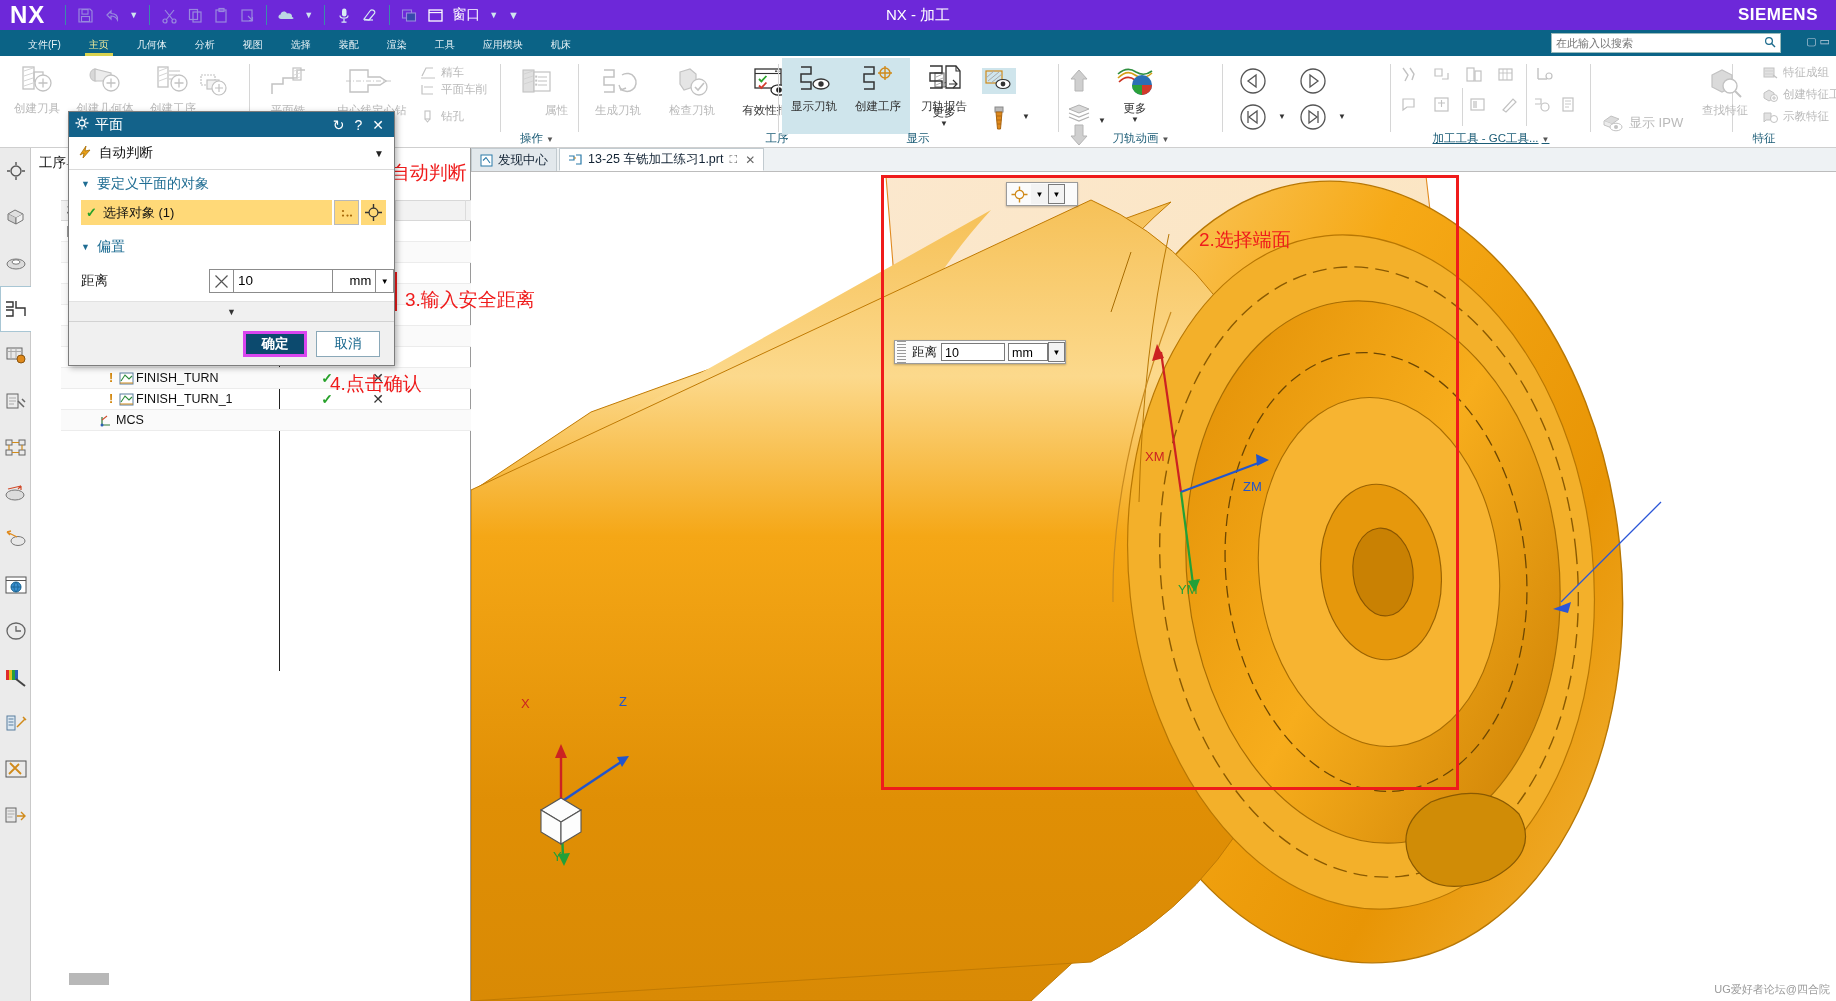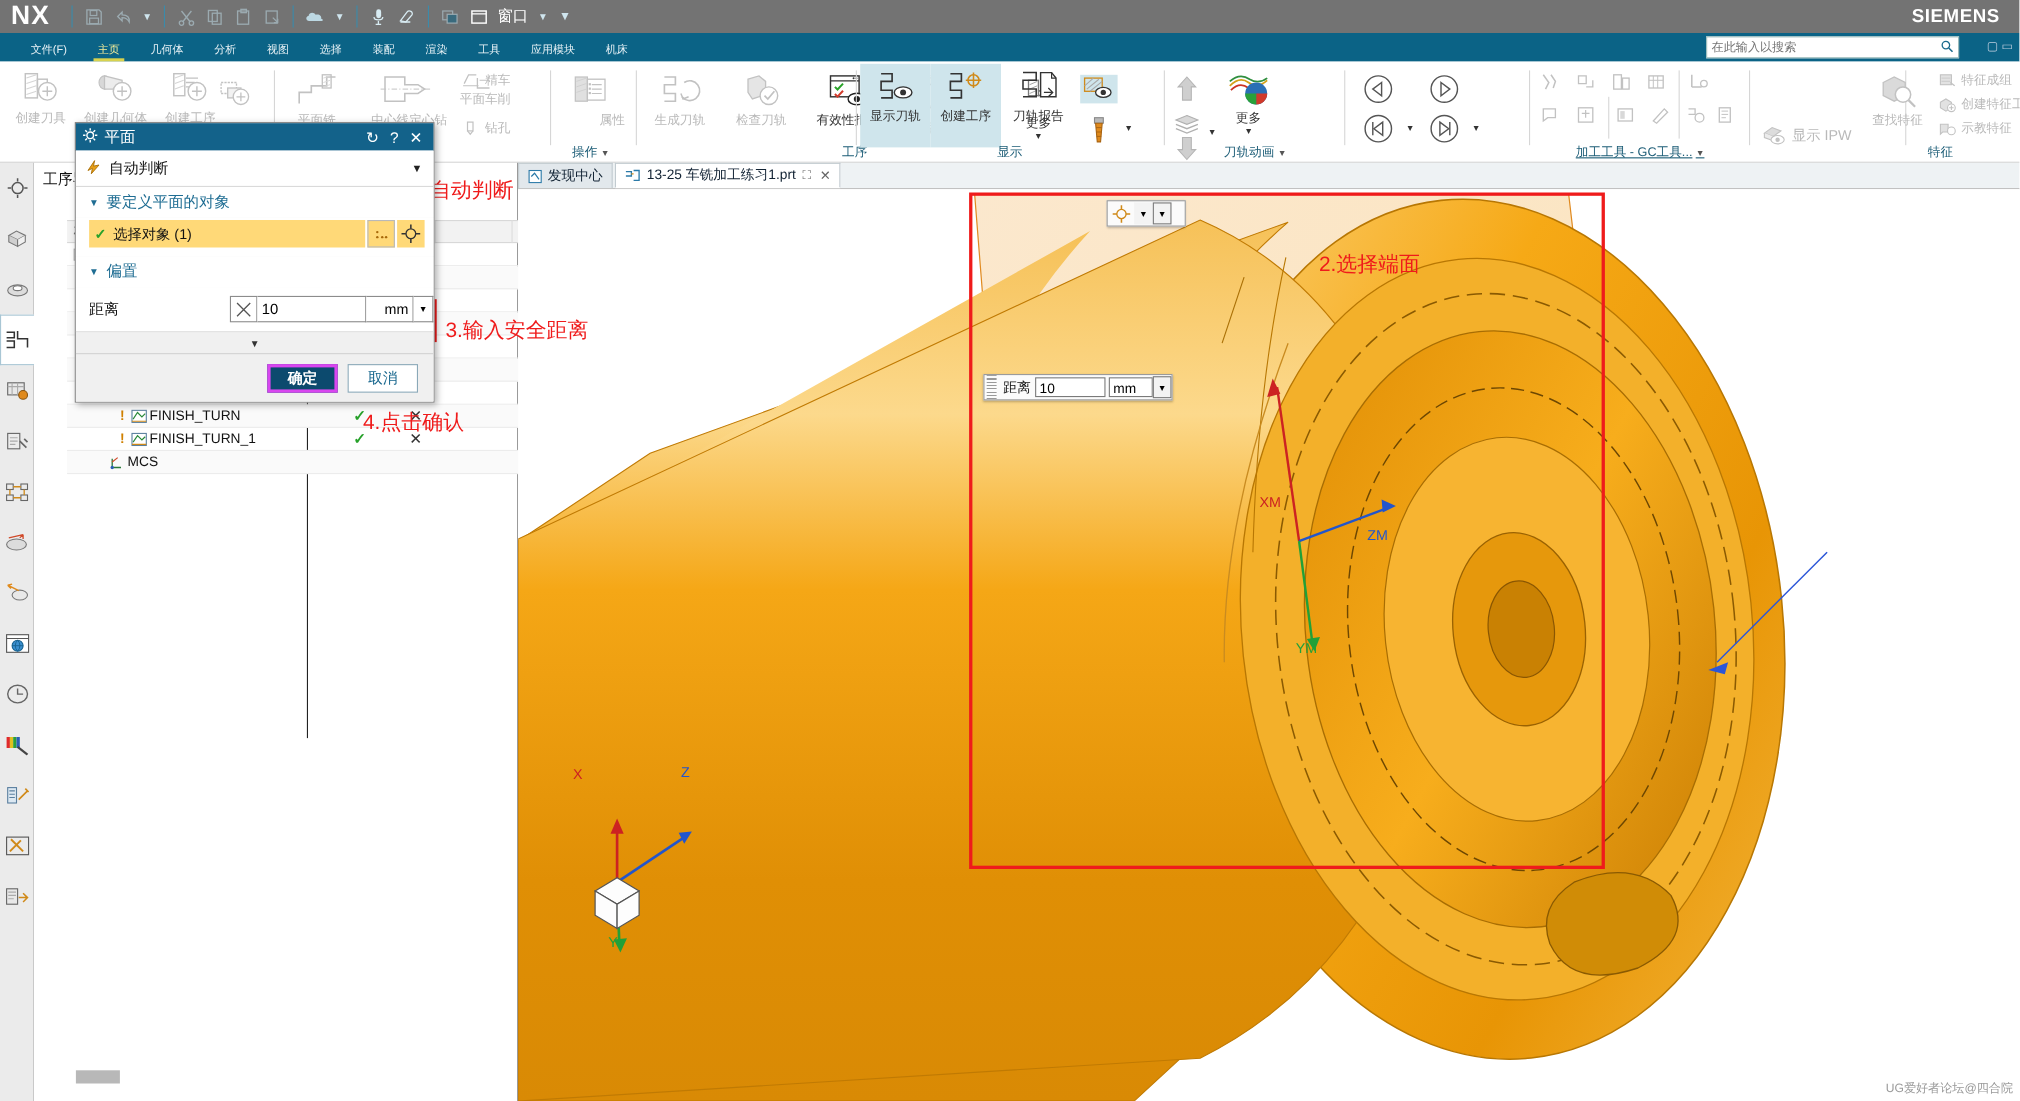--- a/index.html
+++ b/index.html
@@ -2,21 +2,21 @@
 <html><head>
 <meta charset="utf-8">
 <style>
   * { box-sizing: border-box; margin:0; padding:0; }
   html,body { width:1836px; height:1001px; overflow:hidden;
     font-family:"Liberation Sans", sans-serif; font-size:13px; background:#fff; }
   #app { position:relative; width:1836px; height:1001px; }
 
   
   .qbar { position:absolute; left:0; top:0; width:1836px; height:30px;
-    background:#737373; display:flex; align-items:center; color:#cfe5ee; }
+    background:#6d28d9; display:flex; align-items:center; color:#cfe5ee; }
   .nxlogo { font-weight:bold; font-size:24px; color:#fff; letter-spacing:1px;
     padding:0 14px 0 10px; font-family:"Liberation Sans",sans-serif; }
   .qsep { width:1px; height:20px; background:#3a8bab; margin:0 6px; }
   .qicon { width:26px; height:24px; display:flex; align-items:center; justify-content:center;
     opacity:.55; }
   .qicon svg { display:block; }
   .qicon.on { opacity:1; }
   .qtext { color:#fff; font-size:14px; padding:0 4px; }
   .qcaret { font-size:9px; color:#cfe5ee; padding:0 5px; }
   .qtitle { position:absolute; left:0; right:0; text-align:center; color:#fff;
@@ -241,20 +241,21 @@
     </div>
     <div class="qicon on">
       <svg width="17" height="15" viewBox="0 0 17 15">
           <rect x="2" y="2" width="13" height="11" fill="none" stroke="#fff" stroke-width="1.3"></rect>
           <path d="M2 4.6 L15 4.6" stroke="#fff" stroke-width="1.1"></path>
         </svg>
     </div>
     <div class="qtext">窗口</div>
     <div class="qcaret">▼</div>
     <div class="qcaret" style="font-size:11px;">▼</div>
+    <div class="qtitle">NX - 加工</div>
     <div class="siemens">SIEMENS</div>
   </div>
 
   <div class="tabs">
     <div class="tab">文件(F)</div>
     <div class="tab active">主页</div>
     <div class="tab">几何体</div>
     <div class="tab">分析</div>
     <div class="tab">视图</div>
     <div class="tab">选择</div>
@@ -363,21 +364,21 @@
     <div class="rgroup" style="left:418px; width:90px;">
       <div class="smbtn" style="left:0; top:6px;">
         <span class="si">
           <svg width="16" height="15" viewBox="0 0 16 15">
               <path d="M2 11 L6 3 L13 3" fill="none" stroke="#c2c2c2" stroke-width="1.2"></path>
               <path d="M1 13 h14" stroke="#c2c2c2" stroke-width="1"></path>
             </svg>
         </span>
         <span>精车</span>
       </div>
-      <div class="smbtn" style="left:0; top:12px;flex-direction:column;">
+      <div class="smbtn" style="left:0; top:23px;">
         <span class="si">
           <svg width="16" height="15" viewBox="0 0 16 15">
               <path d="M2 3 L2 12 L13 12" fill="none" stroke="#c2c2c2" stroke-width="1.2"></path>
               <path d="M4 5 h9" stroke="#c2c2c2" stroke-width="1"></path>
             </svg>
         </span>
         <span>平面车削</span>
       </div>
       <div class="smbtn" style="left:0; top:50px;">
         <span class="si">

